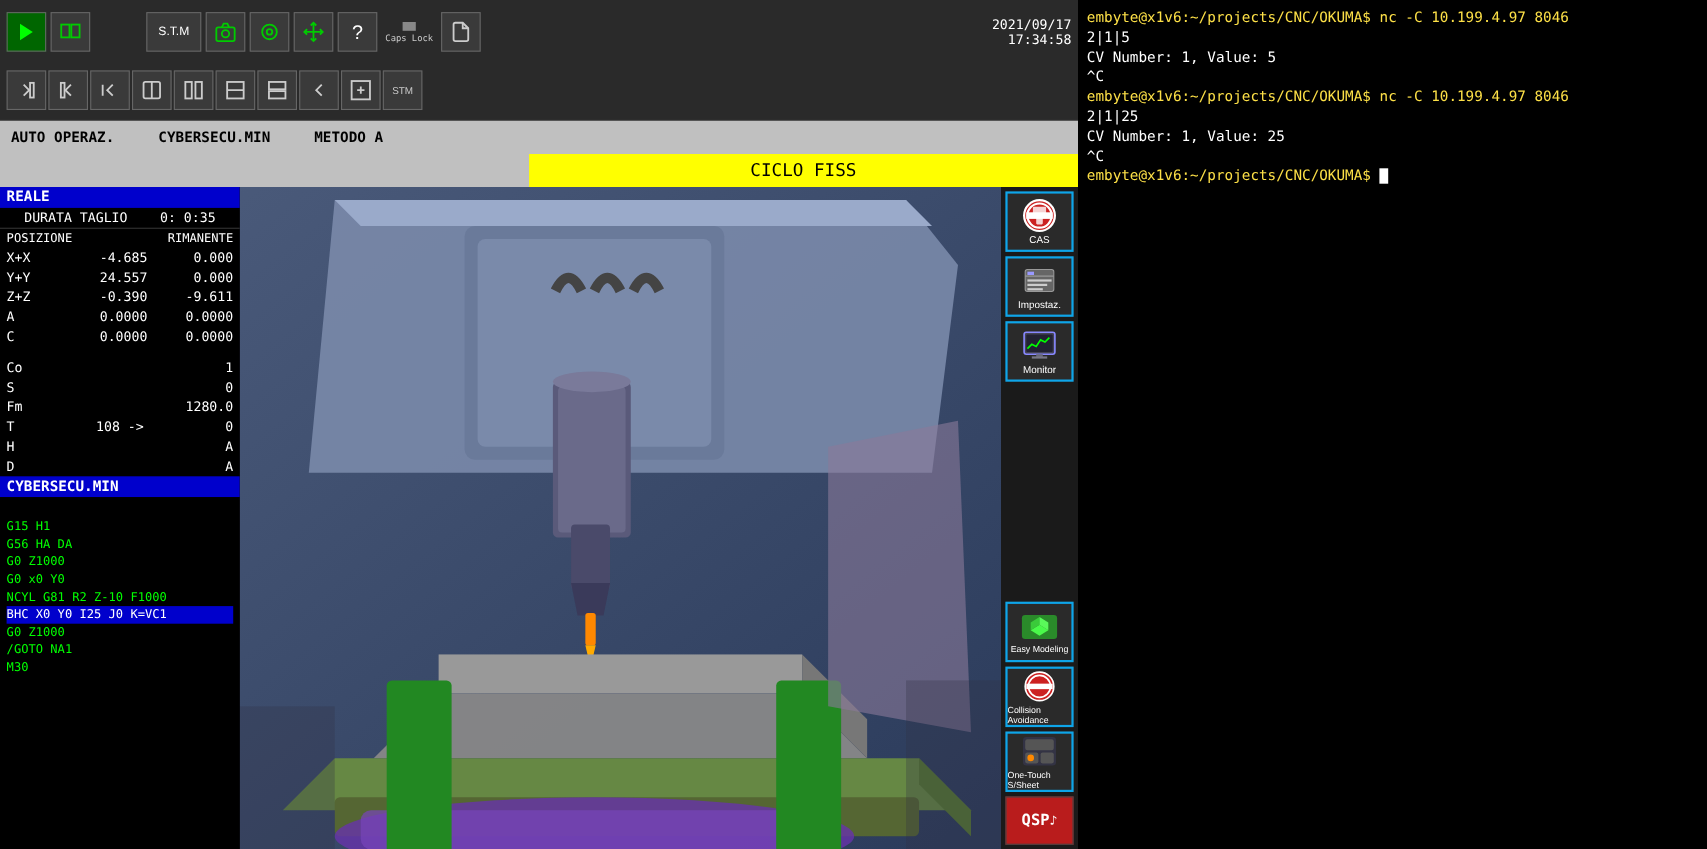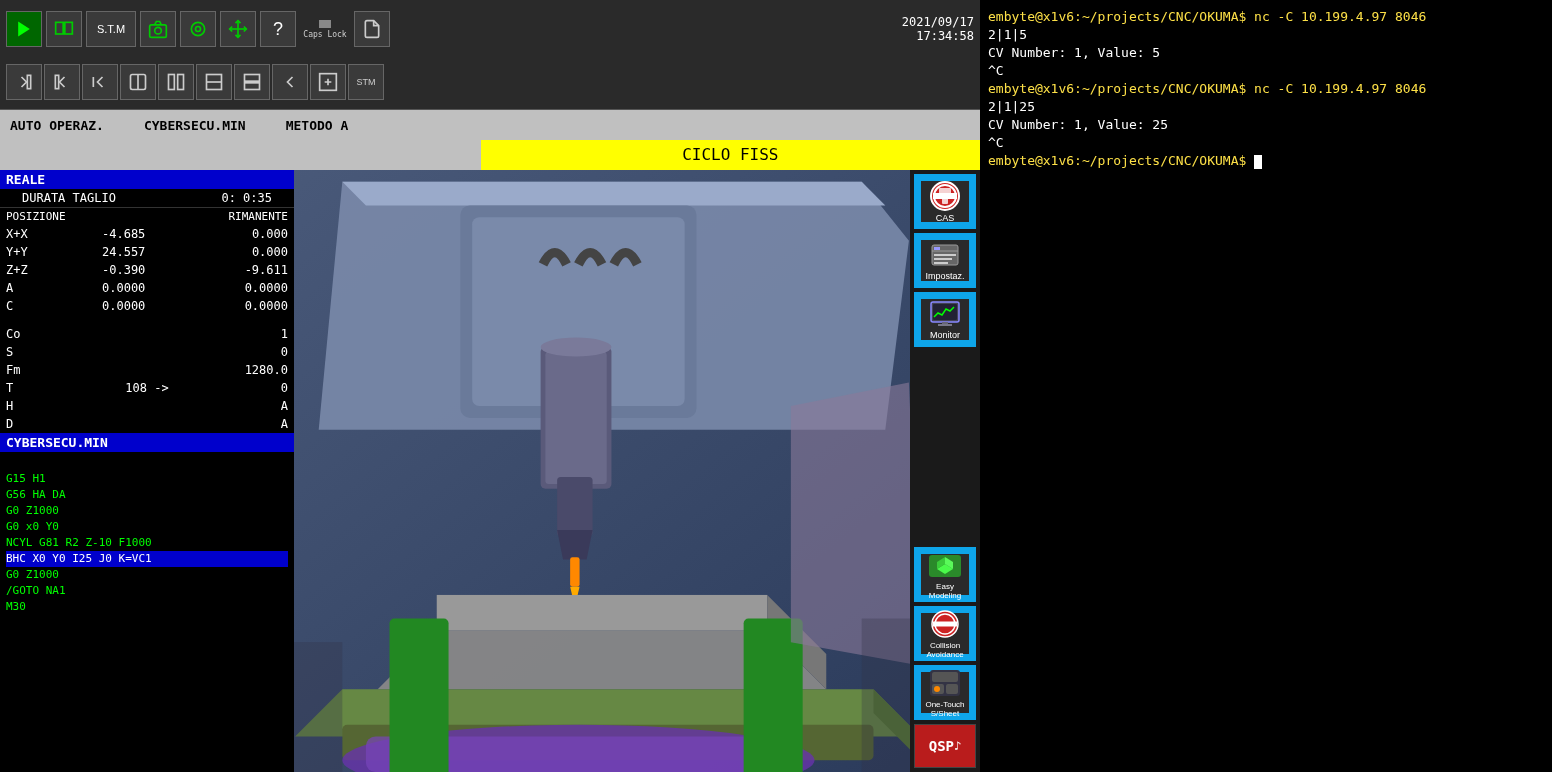--- a/index.html
+++ b/index.html
@@ -126,21 +126,21 @@
 
     
     #main-content {
       display: flex;
       flex: 1;
       overflow: hidden;
     }
 
     
     #data-panel {
-      width: 294px;
+      width: 218px;
       background: #000;
       color: #fff;
       font-size: 12px;
       flex-shrink: 0;
       display: flex;
       flex-direction: column;
     }
 
     #reale-header {
       background: #0000cc;
@@ -168,21 +168,21 @@
 
     .data-row {
       display: flex;
       justify-content: space-between;
       padding: 2px 6px;
       font-size: 12px;
       color: #fff;
     }
 
     .data-row .label { color: #fff; min-width: 40px; }
-    .data-row .val1 { min-width: 70px; }
+    .data-row .val1 { text-align: right; min-width: 70px; }
     .data-row .val2 { text-align: right; min-width: 60px; }
 
     .data-spacer { height: 10px; }
 
     .data-row-single {
       display: flex;
       justify-content: space-between;
       padding: 2px 6px;
       font-size: 12px;
       color: #fff;
@@ -231,24 +231,24 @@
       align-items: center;
       padding: 4px;
       gap: 4px;
       flex-shrink: 0;
     }
 
     .sidebar-btn {
       width: 62px;
       height: 55px;
       background: #2a2a2a;
-      border: 7px solid #0ea5e9;
+      border: 2px solid #0ea5e9;
       color: #fff;
       font-size: 9px;
-      text-align: center;
+      text-align: left;
       cursor: pointer;
       display: flex;
       flex-direction: column;
       align-items: center;
       justify-content: center;
       gap: 2px;
     }
 
     .sidebar-btn .btn-icon {
       width: 36px;
@@ -319,21 +319,21 @@
           </svg>
       </button>
 
       <button class="toolbar-btn">
         <svg viewBox="0 0 24 24" fill="none" stroke="#00cc00" stroke-width="2">
           <rect x="2" y="4" width="9" height="14"></rect>
           <rect x="13" y="4" width="9" height="14"></rect>
         </svg>
       </button>
 
-      <button class="toolbar-btn" style="width:50px;">
+      <button class="toolbar-btn" style="width:50px;margin-left:47px;">
         <span style="color:#fff;font-size:11px;">S.T.M</span>
       </button>
 
       <button class="toolbar-btn">
         <svg viewBox="0 0 24 24" fill="none" stroke="#00cc00" stroke-width="2">
           <rect x="2" y="7" width="20" height="15" rx="2"></rect>
           <circle cx="12" cy="14" r="4"></circle>
           <path d="M8 7l2-4h4l2 4"></path>
         </svg>
       </button>

